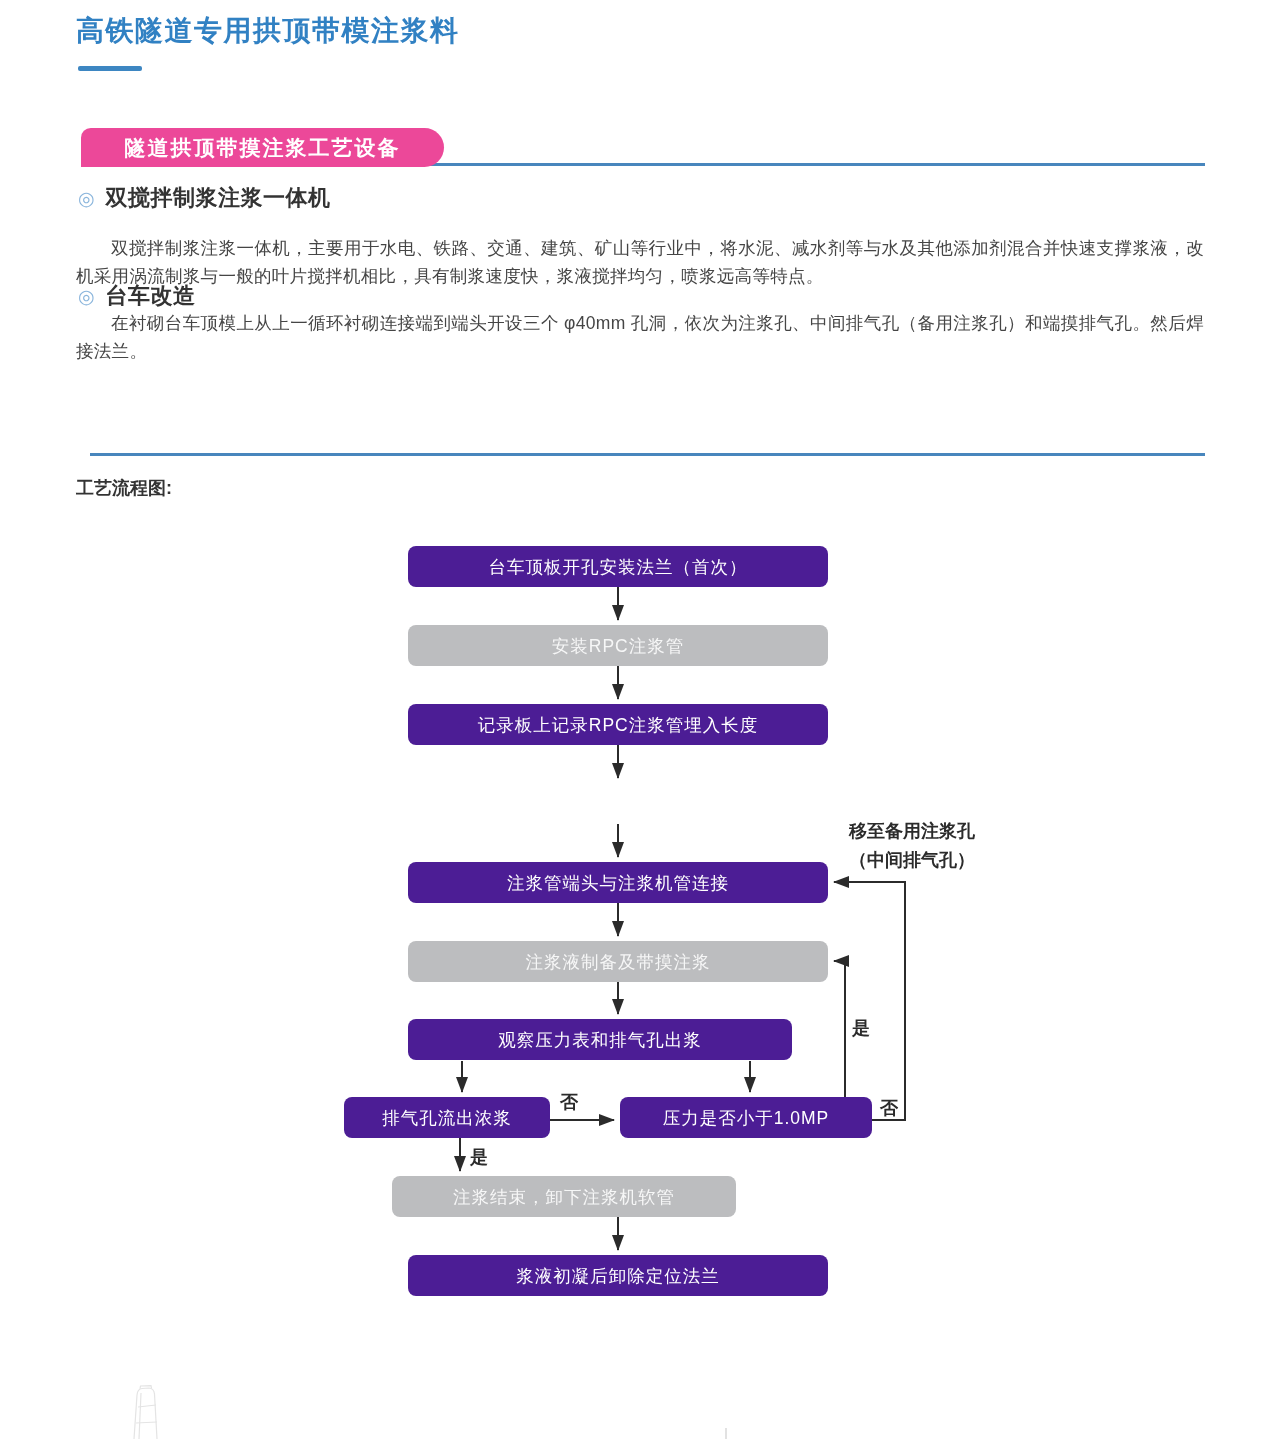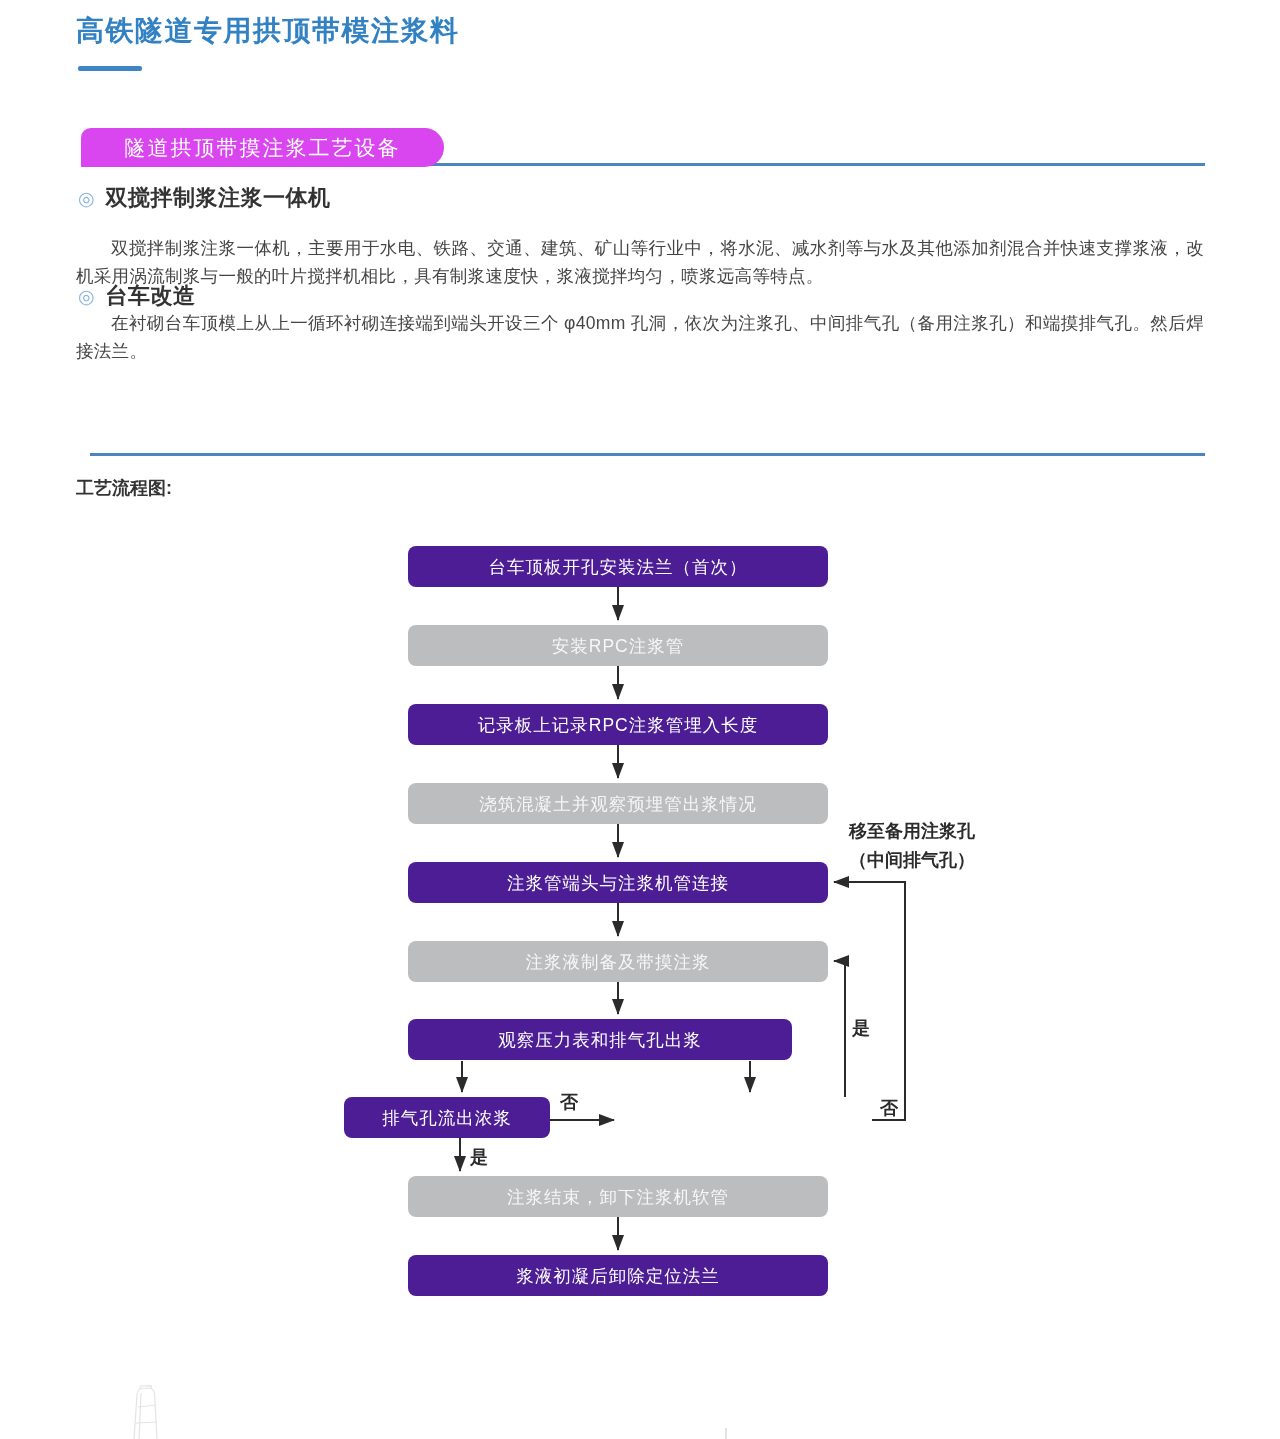--- a/index.html
+++ b/index.html
@@ -11,22 +11,22 @@
   .page-title{
     position:absolute;left:76px;top:12px;
     font-size:28px;font-weight:bold;color:#3181c3;letter-spacing:1.5px;
   }
   .title-underline{
     position:absolute;left:78px;top:66px;width:64px;height:5px;
     background:#3d86c2;border-radius:2px;
   }
   .banner{
     position:absolute;left:81px;width:363px;height:39px;
-    background:#d946ef;border-radius:10px 20px 20px 0;
-    color:#ffffff;font-size:21px;font-weight:normal;letter-spacing:2px;
+    background:#ec4899;border-radius:10px 20px 20px 0;
+    color:#ffffff;font-size:21px;font-weight:bold;letter-spacing:2px;
     display:flex;align-items:center;justify-content:center;z-index:2;
   }
   .banner-rule{
     position:absolute;left:90px;width:1115px;height:3px;
     background:#4886bd;z-index:1;
   }
   #banner-equipment{top:128px;} #rule-equipment{top:163px;}
   #banner-process{top:418px;}   #rule-process{top:453px;}
 
   
@@ -55,21 +55,21 @@
   .node.gray{background:#bcbdbf;color:rgba(255,255,255,0.87);}
   #node-0 {left:408px;top:546px;width:420px;}
   #node-1 {left:408px;top:625px;width:420px;}
   #node-2 {left:408px;top:704px;width:420px;}
   #node-3 {left:408px;top:783px;width:420px;}
   #node-4 {left:408px;top:862px;width:420px;}
   #node-5 {left:408px;top:941px;width:420px;}
   #node-6 {left:408px;top:1019px;width:384px;}
   #node-7 {left:344px;top:1097px;width:206px;}
   #node-8 {left:620px;top:1097px;width:252px;}
-  #node-9 {left:408px;top:1176px;width:420px;}
+  #node-9 {left:392px;top:1176px;width:344px;}
   #node-10{left:408px;top:1255px;width:420px;}
   #edges{position:absolute;left:0;top:0;width:1280px;height:1439px;z-index:1;pointer-events:none;}
   .edge-label{
     position:absolute;font-size:18px;font-weight:600;color:#2b2b2b;z-index:3;
   }
   #lbl-vent-no{left:560px;top:1090px;}
   #lbl-vent-yes{left:470px;top:1145px;}
   #lbl-pressure-yes{left:852px;top:1016px;}
   #lbl-pressure-no{left:880px;top:1096px;}
   .reroute-note{
@@ -129,25 +129,25 @@
       <path d="M460,1138 V1171" marker-end="url(#arrow)"></path>
       <path d="M618,1217 V1250" marker-end="url(#arrow)"></path>
       <path d="M845,1097 V961 H834" marker-end="url(#arrow)"></path>
       <path d="M872,1120 H905 V882 H834" marker-end="url(#arrow)"></path>
     </g>
   </svg>
 
   <div class="node blue" id="node-0">台车顶板开孔安装法兰（首次）</div>
   <div class="node blue" id="node-2">记录板上记录RPC注浆管埋入长度</div>
   <div class="node gray" id="node-1">安装RPC注浆管</div>
-  <div class="node gray" id="node-3">浇筑混凝土并观察预埋管出浆情况</div>
   <div class="node blue" id="node-4">注浆管端头与注浆机管连接</div>
   <div class="node gray" id="node-5">注浆液制备及带摸注浆</div>
   <div class="node blue" id="node-6">观察压力表和排气孔出浆</div>
   <div class="node blue" id="node-7">排气孔流出浓浆</div>
+  <div class="node blue" id="node-8">压力是否小于1.0MP</div>
   <div class="node gray" id="node-9">注浆结束，卸下注浆机软管</div>
   <div class="node blue" id="node-10">浆液初凝后卸除定位法兰</div>
 
   <div class="edge-label" id="lbl-vent-no">否</div>
   <div class="edge-label" id="lbl-vent-yes">是</div>
   <div class="edge-label" id="lbl-pressure-yes">是</div>
   <div class="edge-label" id="lbl-pressure-no">否</div>
 
   <div class="reroute-note">
     <div>移至备用注浆孔</div>

